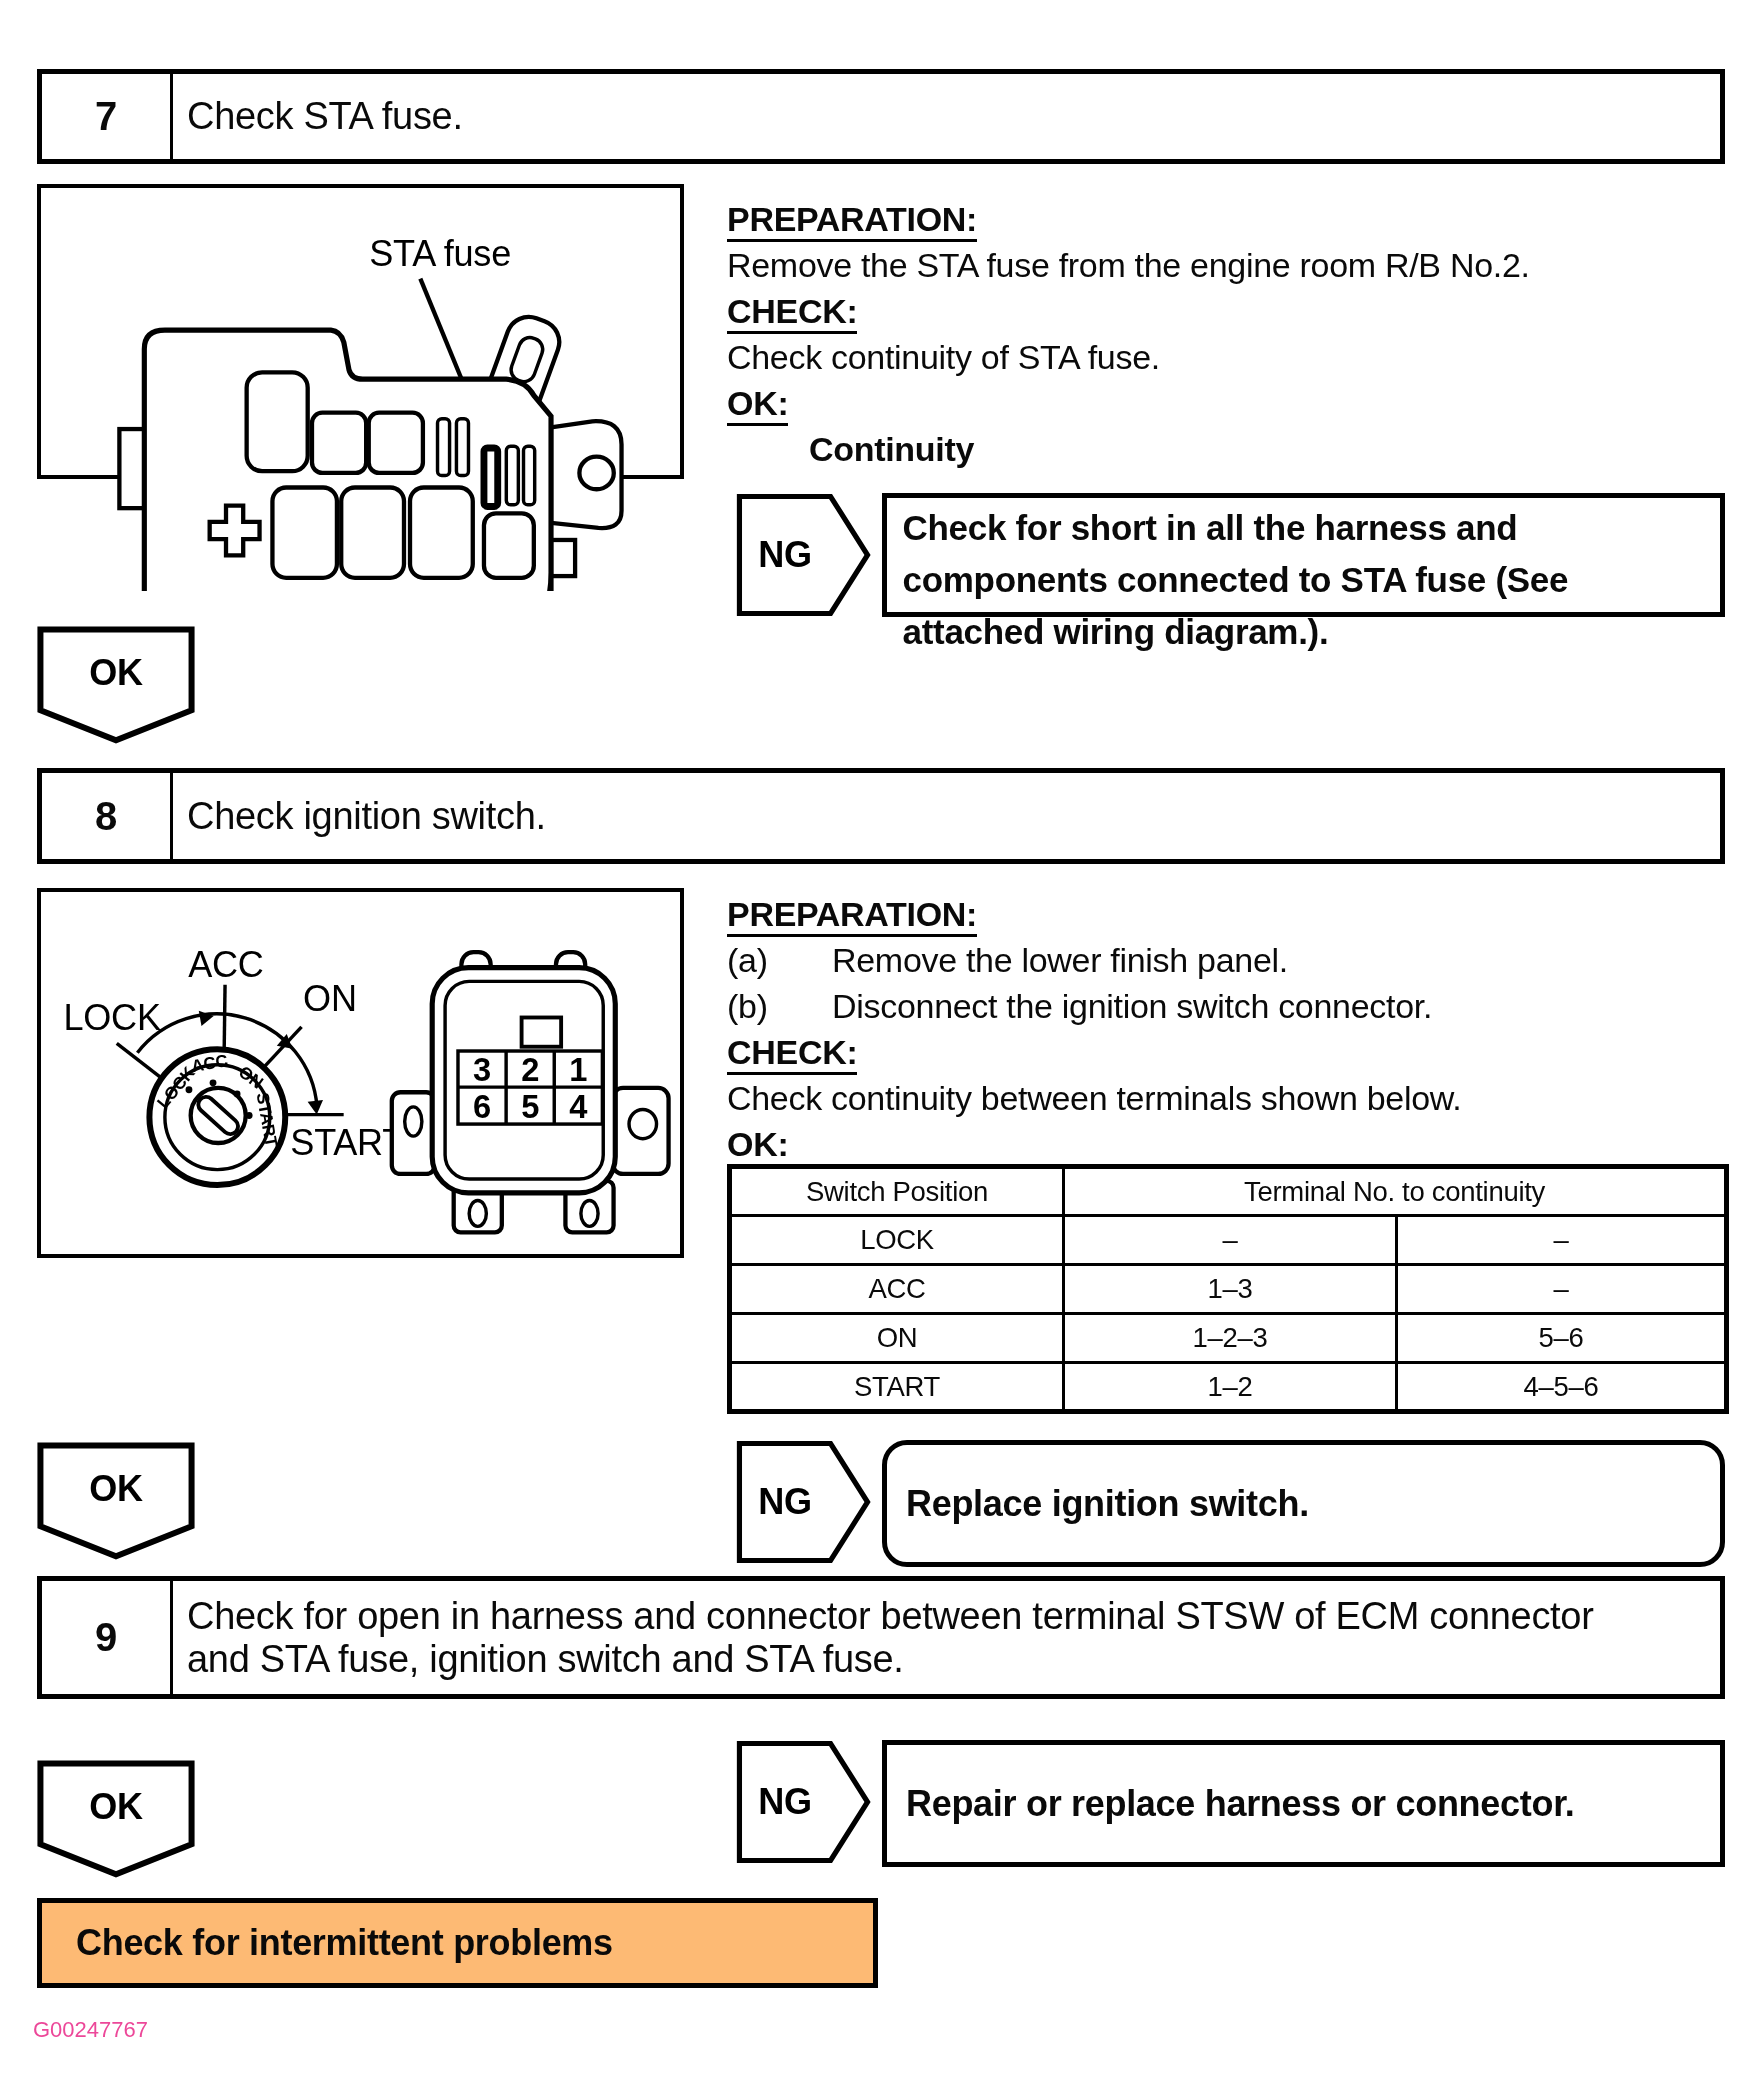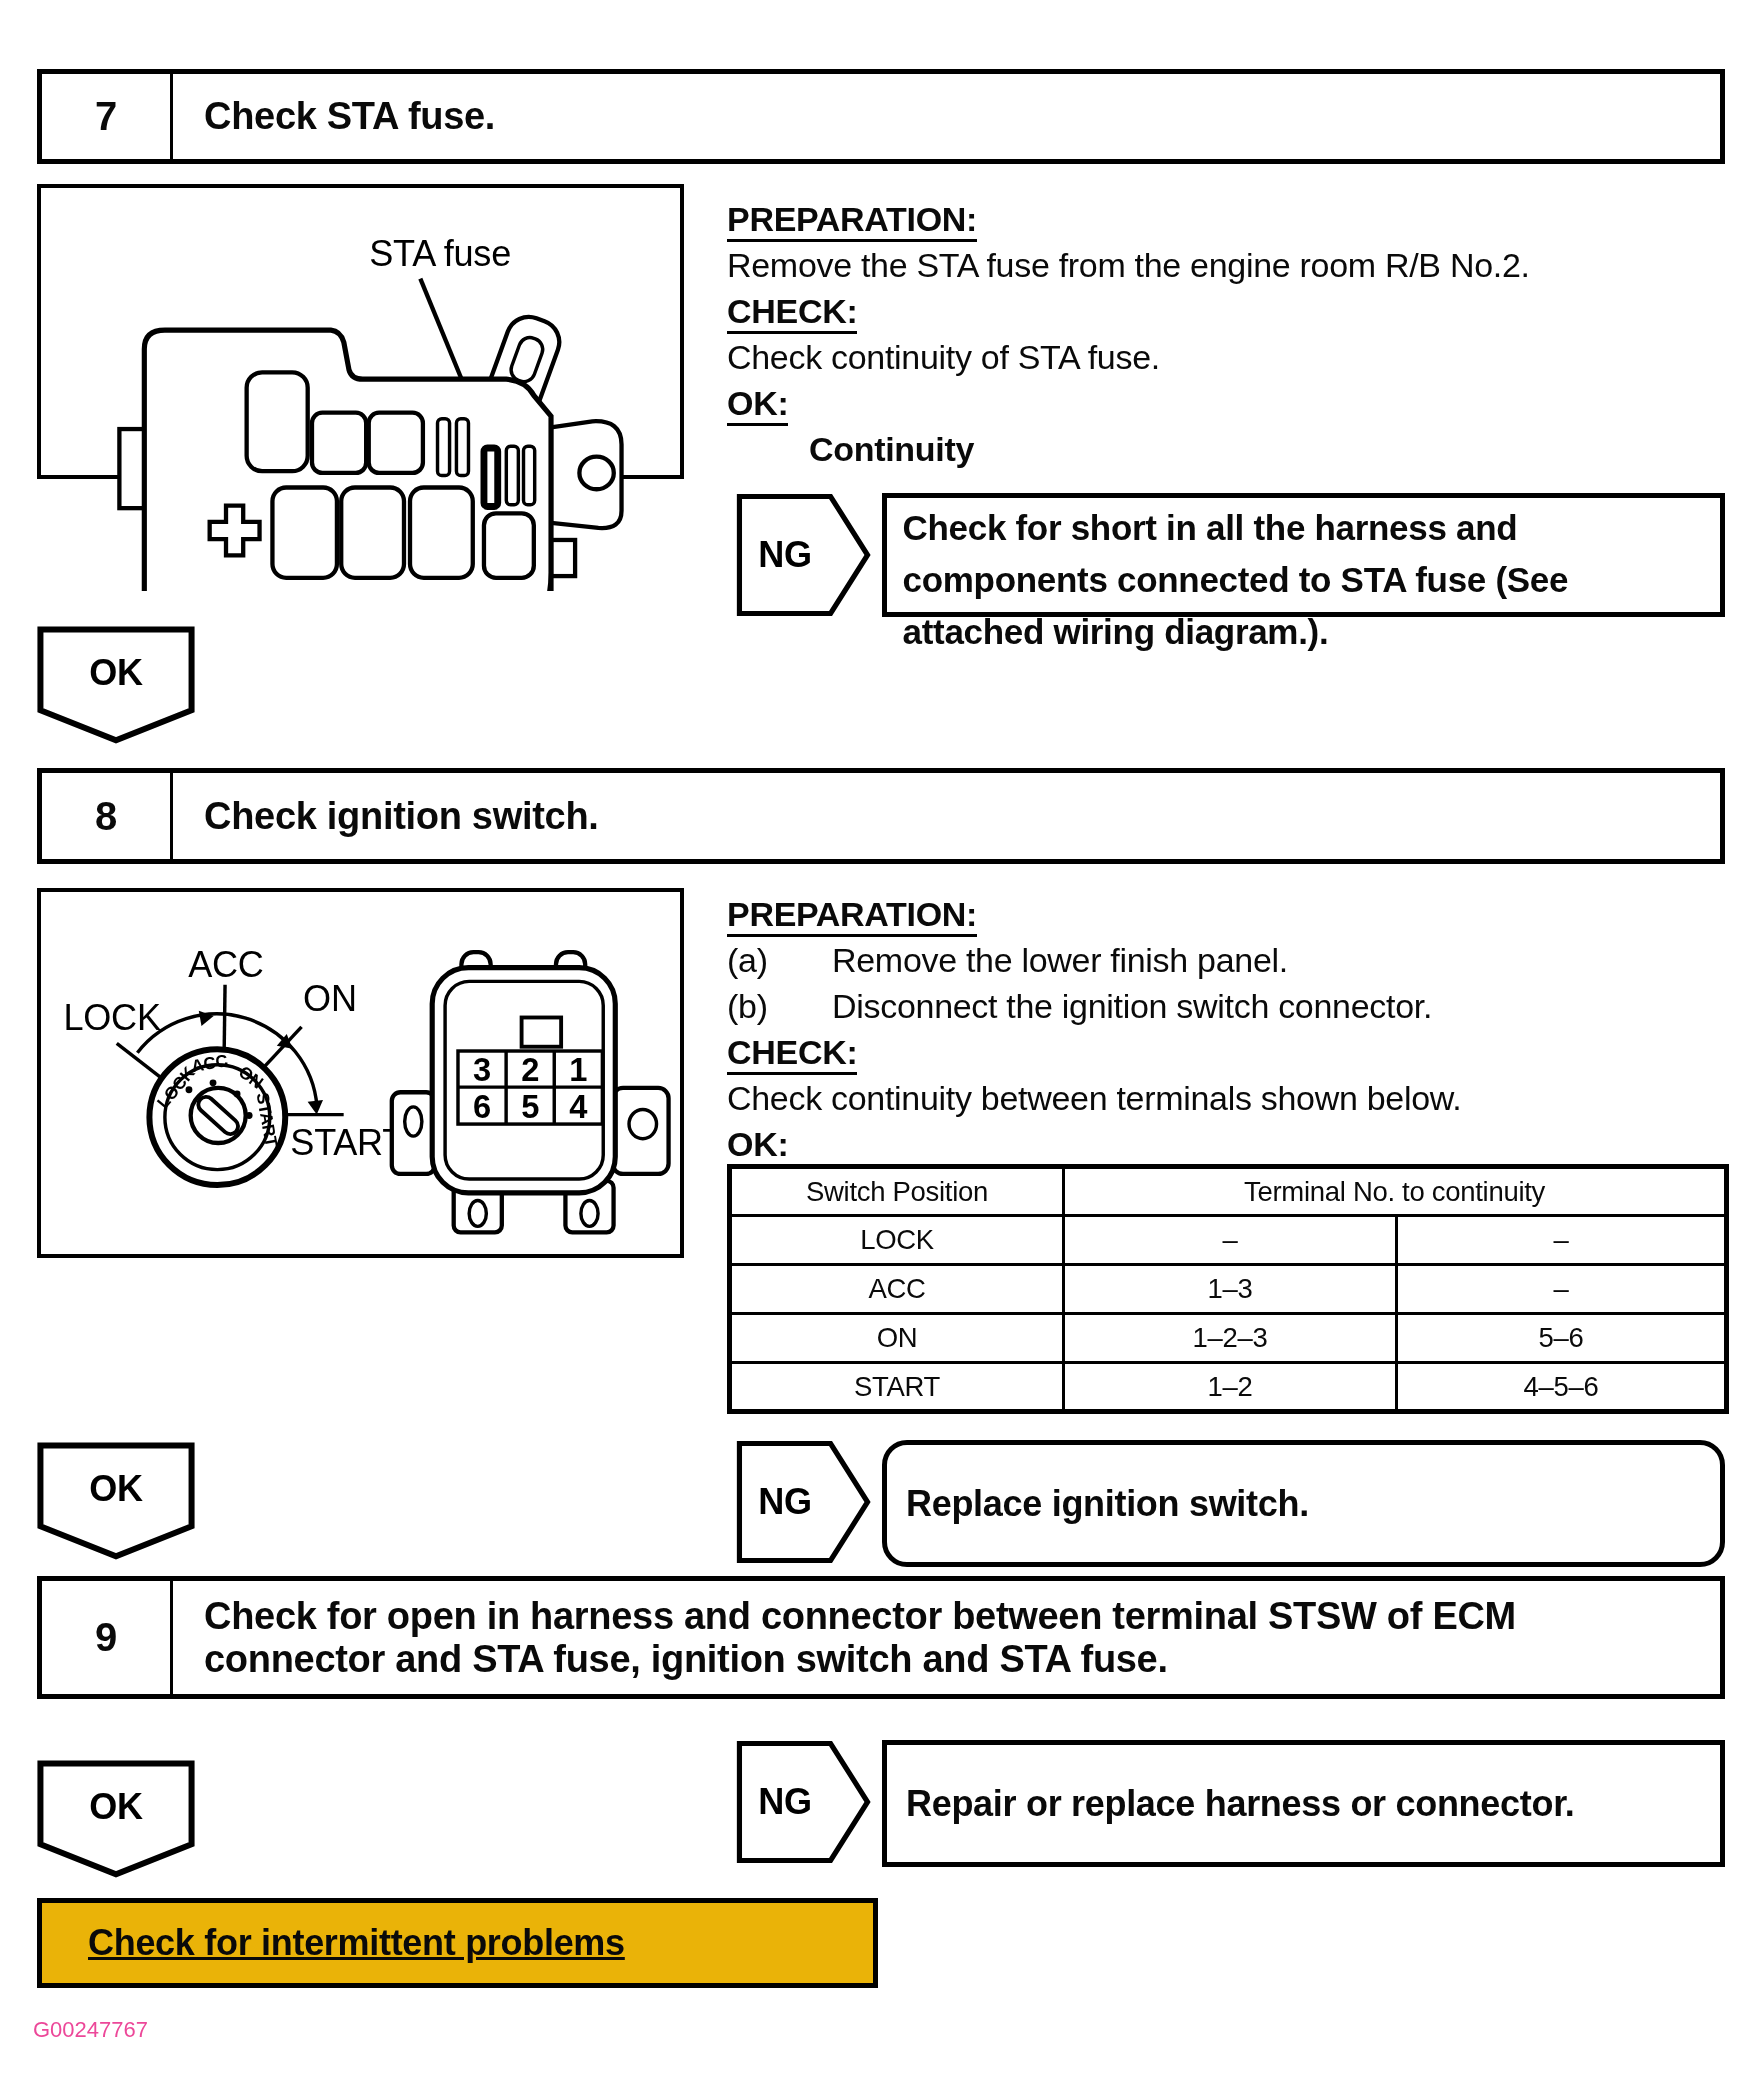--- a/index.html
+++ b/index.html
@@ -15,22 +15,22 @@
   .abs { position:absolute; }
 
   
   .step-header { border:5.2px solid #000; display:flex; background:#fff; }
   .step-num {
     width:131px; border-right:3.4px solid #000; display:flex;
     align-items:center; justify-content:center;
     font-weight:bold; font-size:40px;
   }
   .step-title {
-    flex:1; display:flex; align-items:center; padding-left:31px;
-    font-weight:bold; font-size:38px; line-height:43px;
+    flex:1; display:flex; align-items:center; padding-left:14px;
+    font-weight:normal; font-size:38px; line-height:43px;
   }
 
   
   .figure-box { border:4.3px solid #000; background:#fff; }
 
   
   .txt { font-size:34px; line-height:46px; }
   .lbl {
     font-weight:bold; display:inline-block; line-height:38px;
     border-bottom:3.4px solid #000; padding-bottom:0.9px;
@@ -49,22 +49,22 @@
   }
 
   
   table.cont { border-collapse:collapse; table-layout:fixed; width:996px; border:5.2px solid #000; }
   table.cont td {
     border:3.4px solid #000; height:49px; text-align:center;
     vertical-align:middle; font-size:27.5px;
   }
 
   .final-box {
-    border:5.2px solid #000; display:flex; align-items:center; padding-left:46px;
-    font-weight:bold; font-size:36px; background:#eab308;text-decoration:underline;
+    border:5.2px solid #000; display:flex; align-items:center; padding-left:34px;
+    font-weight:bold; font-size:36px; background:#fdba74;
   }
   .figure-id { font-size:22px; color:#ec4899; letter-spacing:0; }
 
   svg text { font-family:"Liberation Sans","DejaVu Sans",sans-serif; fill:#000; stroke:none; }
   svg .ln { stroke:#000; fill:none; }
   svg .shape { stroke:#000; fill:#fff; }
 </style>
 </head>
 <body>
 

